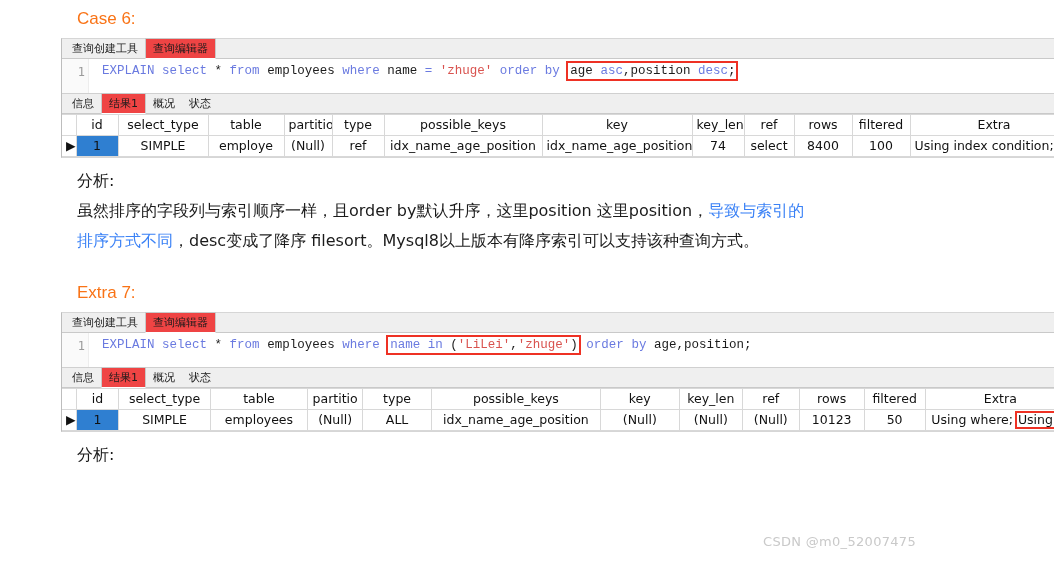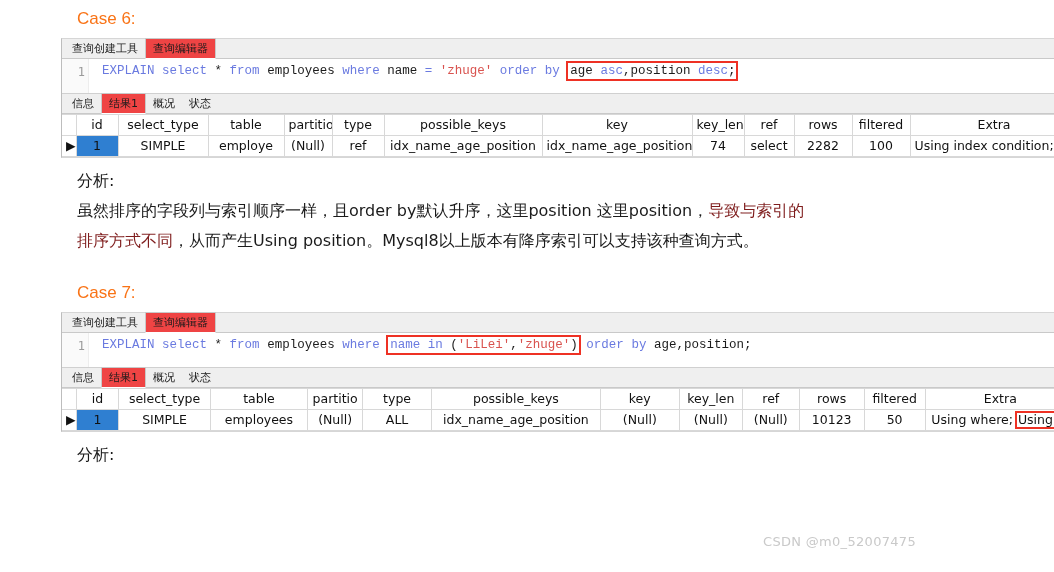--- a/index.html
+++ b/index.html
@@ -173,21 +173,21 @@
   }
 
   
   .analysis {
     padding-left: 40px;
     font-size: 16px;
     line-height: 30px;
     color: #1b1b1b;
     font-family: "DejaVu Sans", "Liberation Sans", sans-serif;
   }
-  .analysis .orange { color: #7f1d1d; }
+  .analysis .orange { color: #3b82f6; }
 
   .spacer-sm { height: 8px; }
   .spacer-lg { height: 26px; }
 
   .watermark {
     position: absolute;
     right: 16px;
     bottom: 23px;
     color: #c9c9c9;
     font-size: 13px;
@@ -262,40 +262,40 @@
               <td class="rowmark">▶</td>
               <td class="sel-id">1</td>
               <td>SIMPLE</td>
               <td>employe</td>
               <td class="cell-null">(Null)</td>
               <td>ref</td>
               <td>idx_name_age_position</td>
               <td>idx_name_age_position</td>
               <td>74</td>
               <td>select</td>
-              <td>2282</td>
+              <td>8400</td>
               <td class="num">100</td>
               <td>Using index condition; <span class="extra-box">Using</span></td>
             </tr>
           </tbody>
       </table>
     </div>
   </div>
 
   <div class="spacer-sm"></div>
   <div class="analysis">
     <div>分析:</div>
     <div>
         <div><span>虽然排序的字段列与索引顺序一样，且order by默认升序，这里position 这里position，</span><span class="orange">导致与索引的</span></div>
-        <div><span class="orange">排序方式不同</span><span>，从而产生Using position。Mysql8以上版本有降序索引可以支持该种查询方式。</span></div>
+        <div><span class="orange">排序方式不同</span><span>，desc变成了降序 filesort。Mysql8以上版本有降序索引可以支持该种查询方式。</span></div>
       </div>
   </div>
 
   <div class="spacer-lg"></div>
-  <div class="case-heading">Case 7:</div>
+  <div class="case-heading">Extra 7:</div>
   <div class="spacer-sm"></div>
 
   <div class="panel">
     <div class="tabbar">
       <div class="tab">查询创建工具</div>
       <div class="tab active">查询编辑器</div>
     </div>
 
     <div class="editor">
       <div class="gutter">

